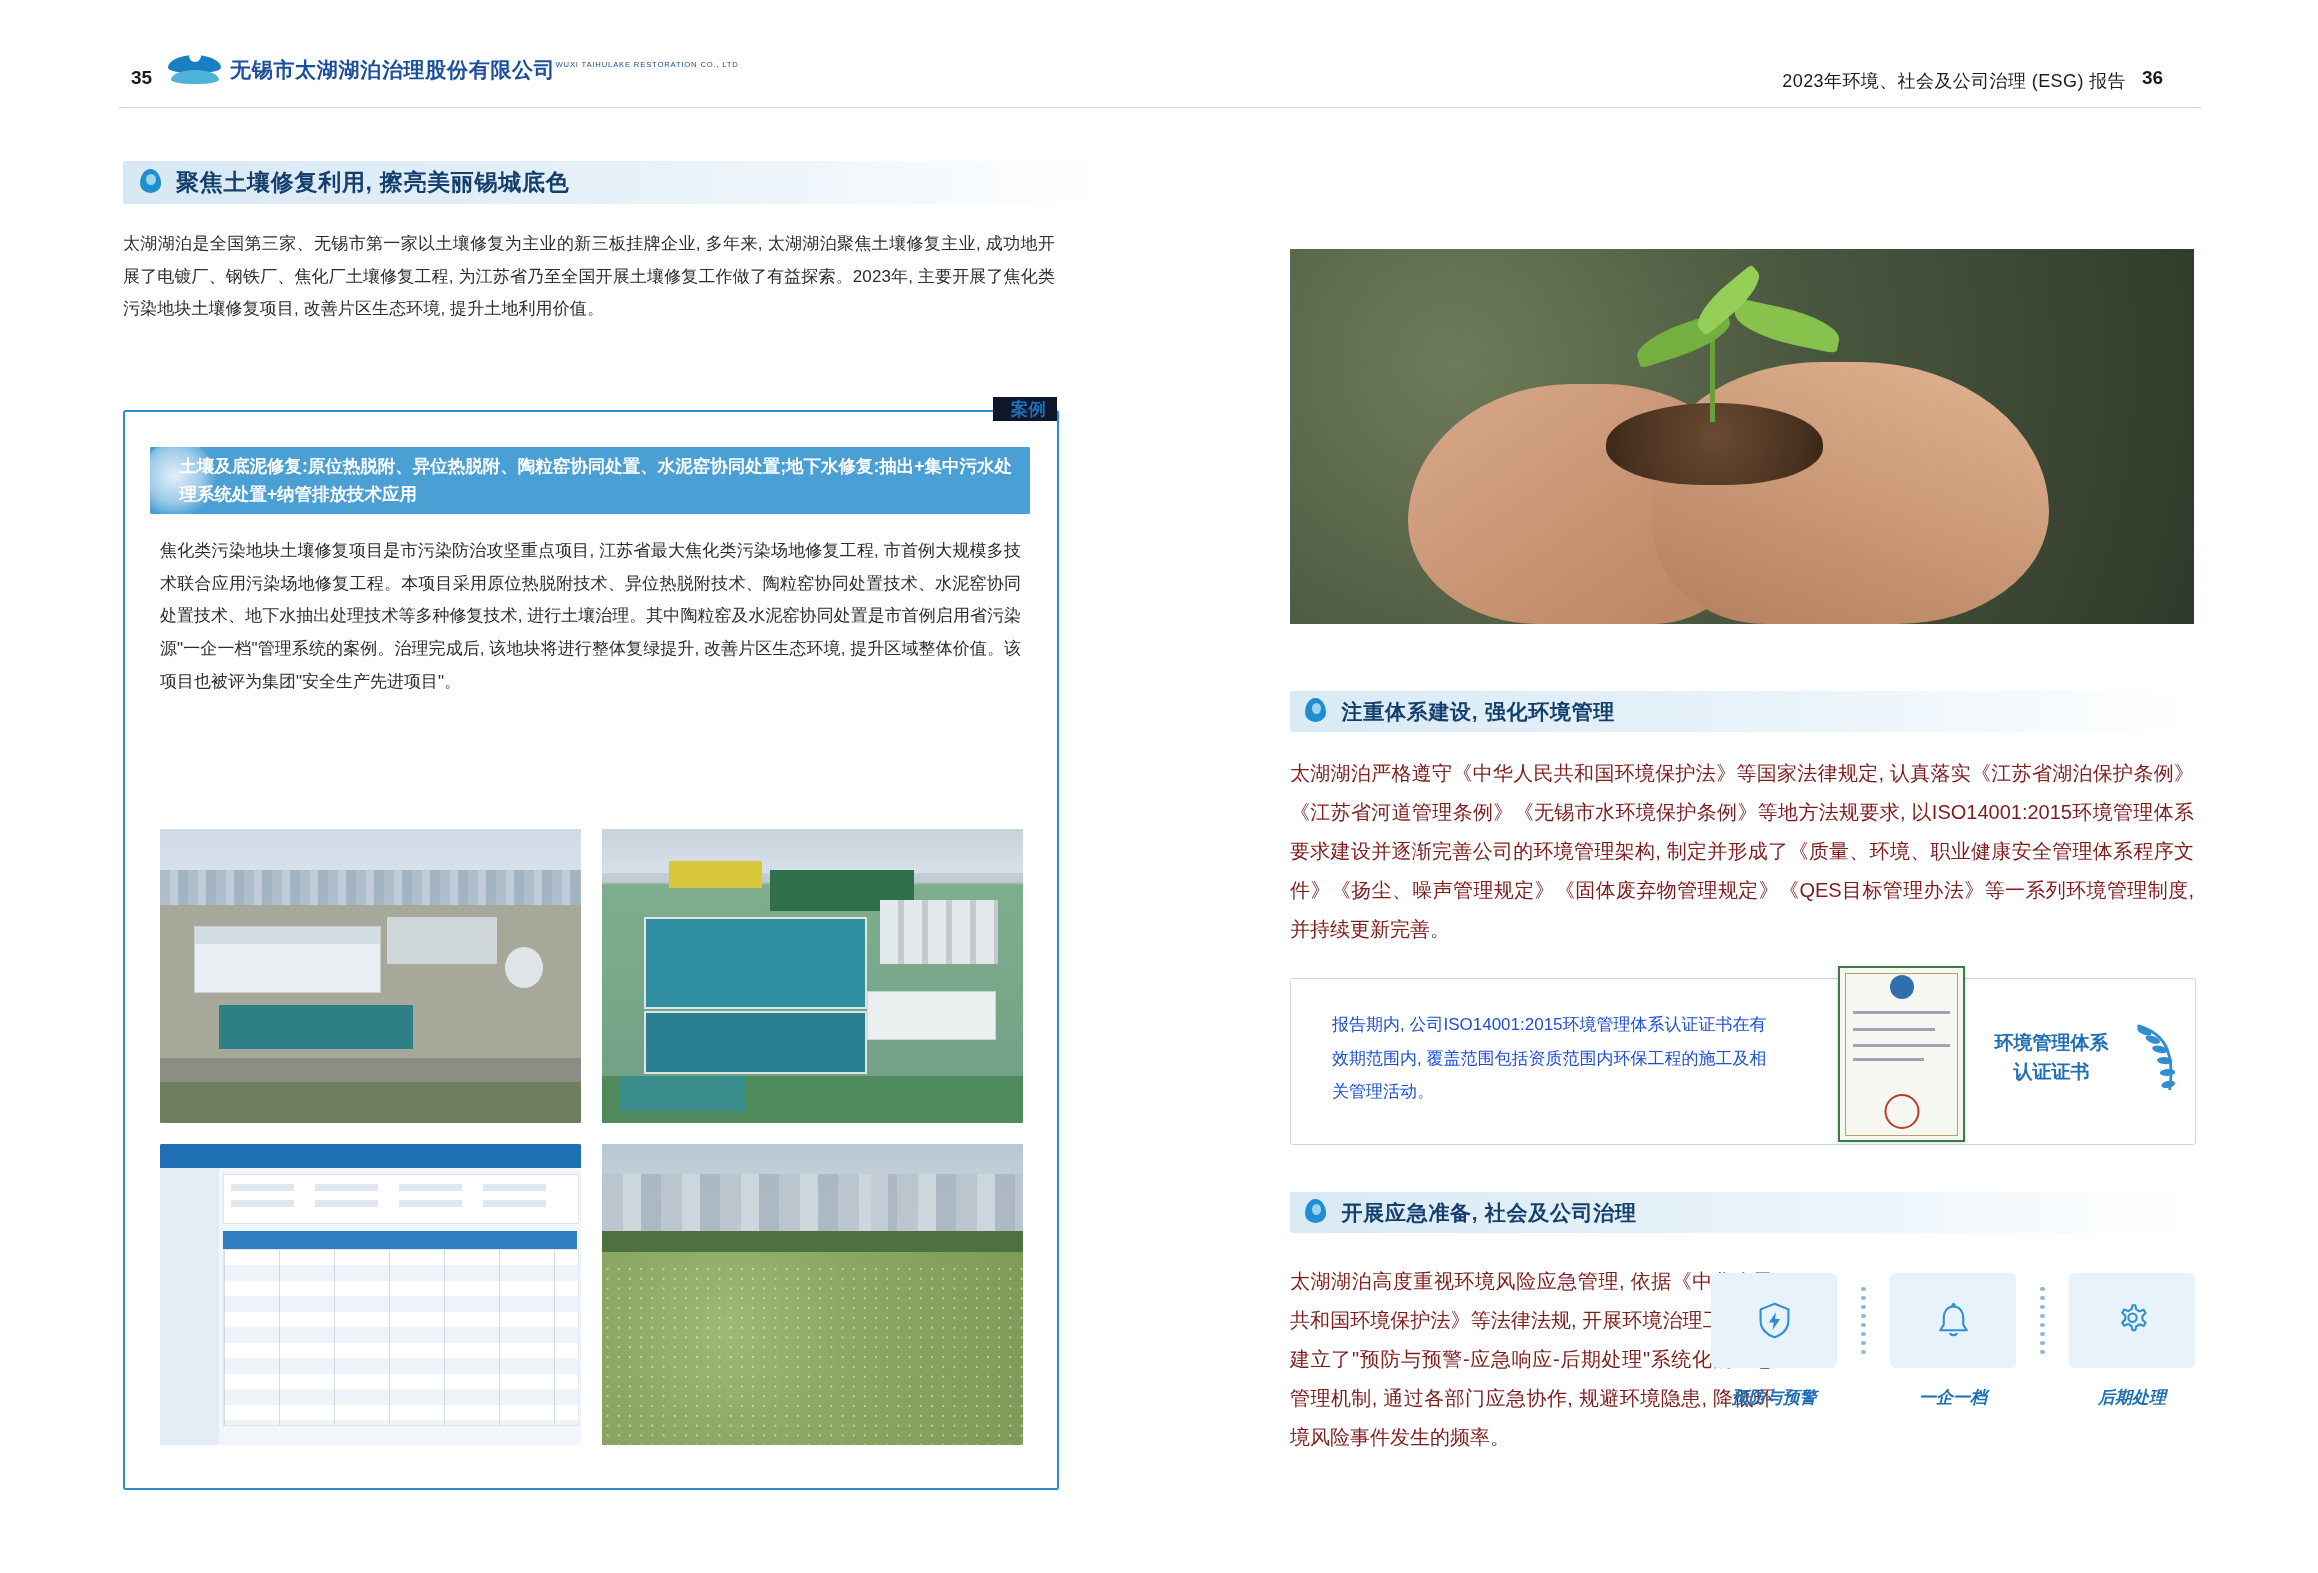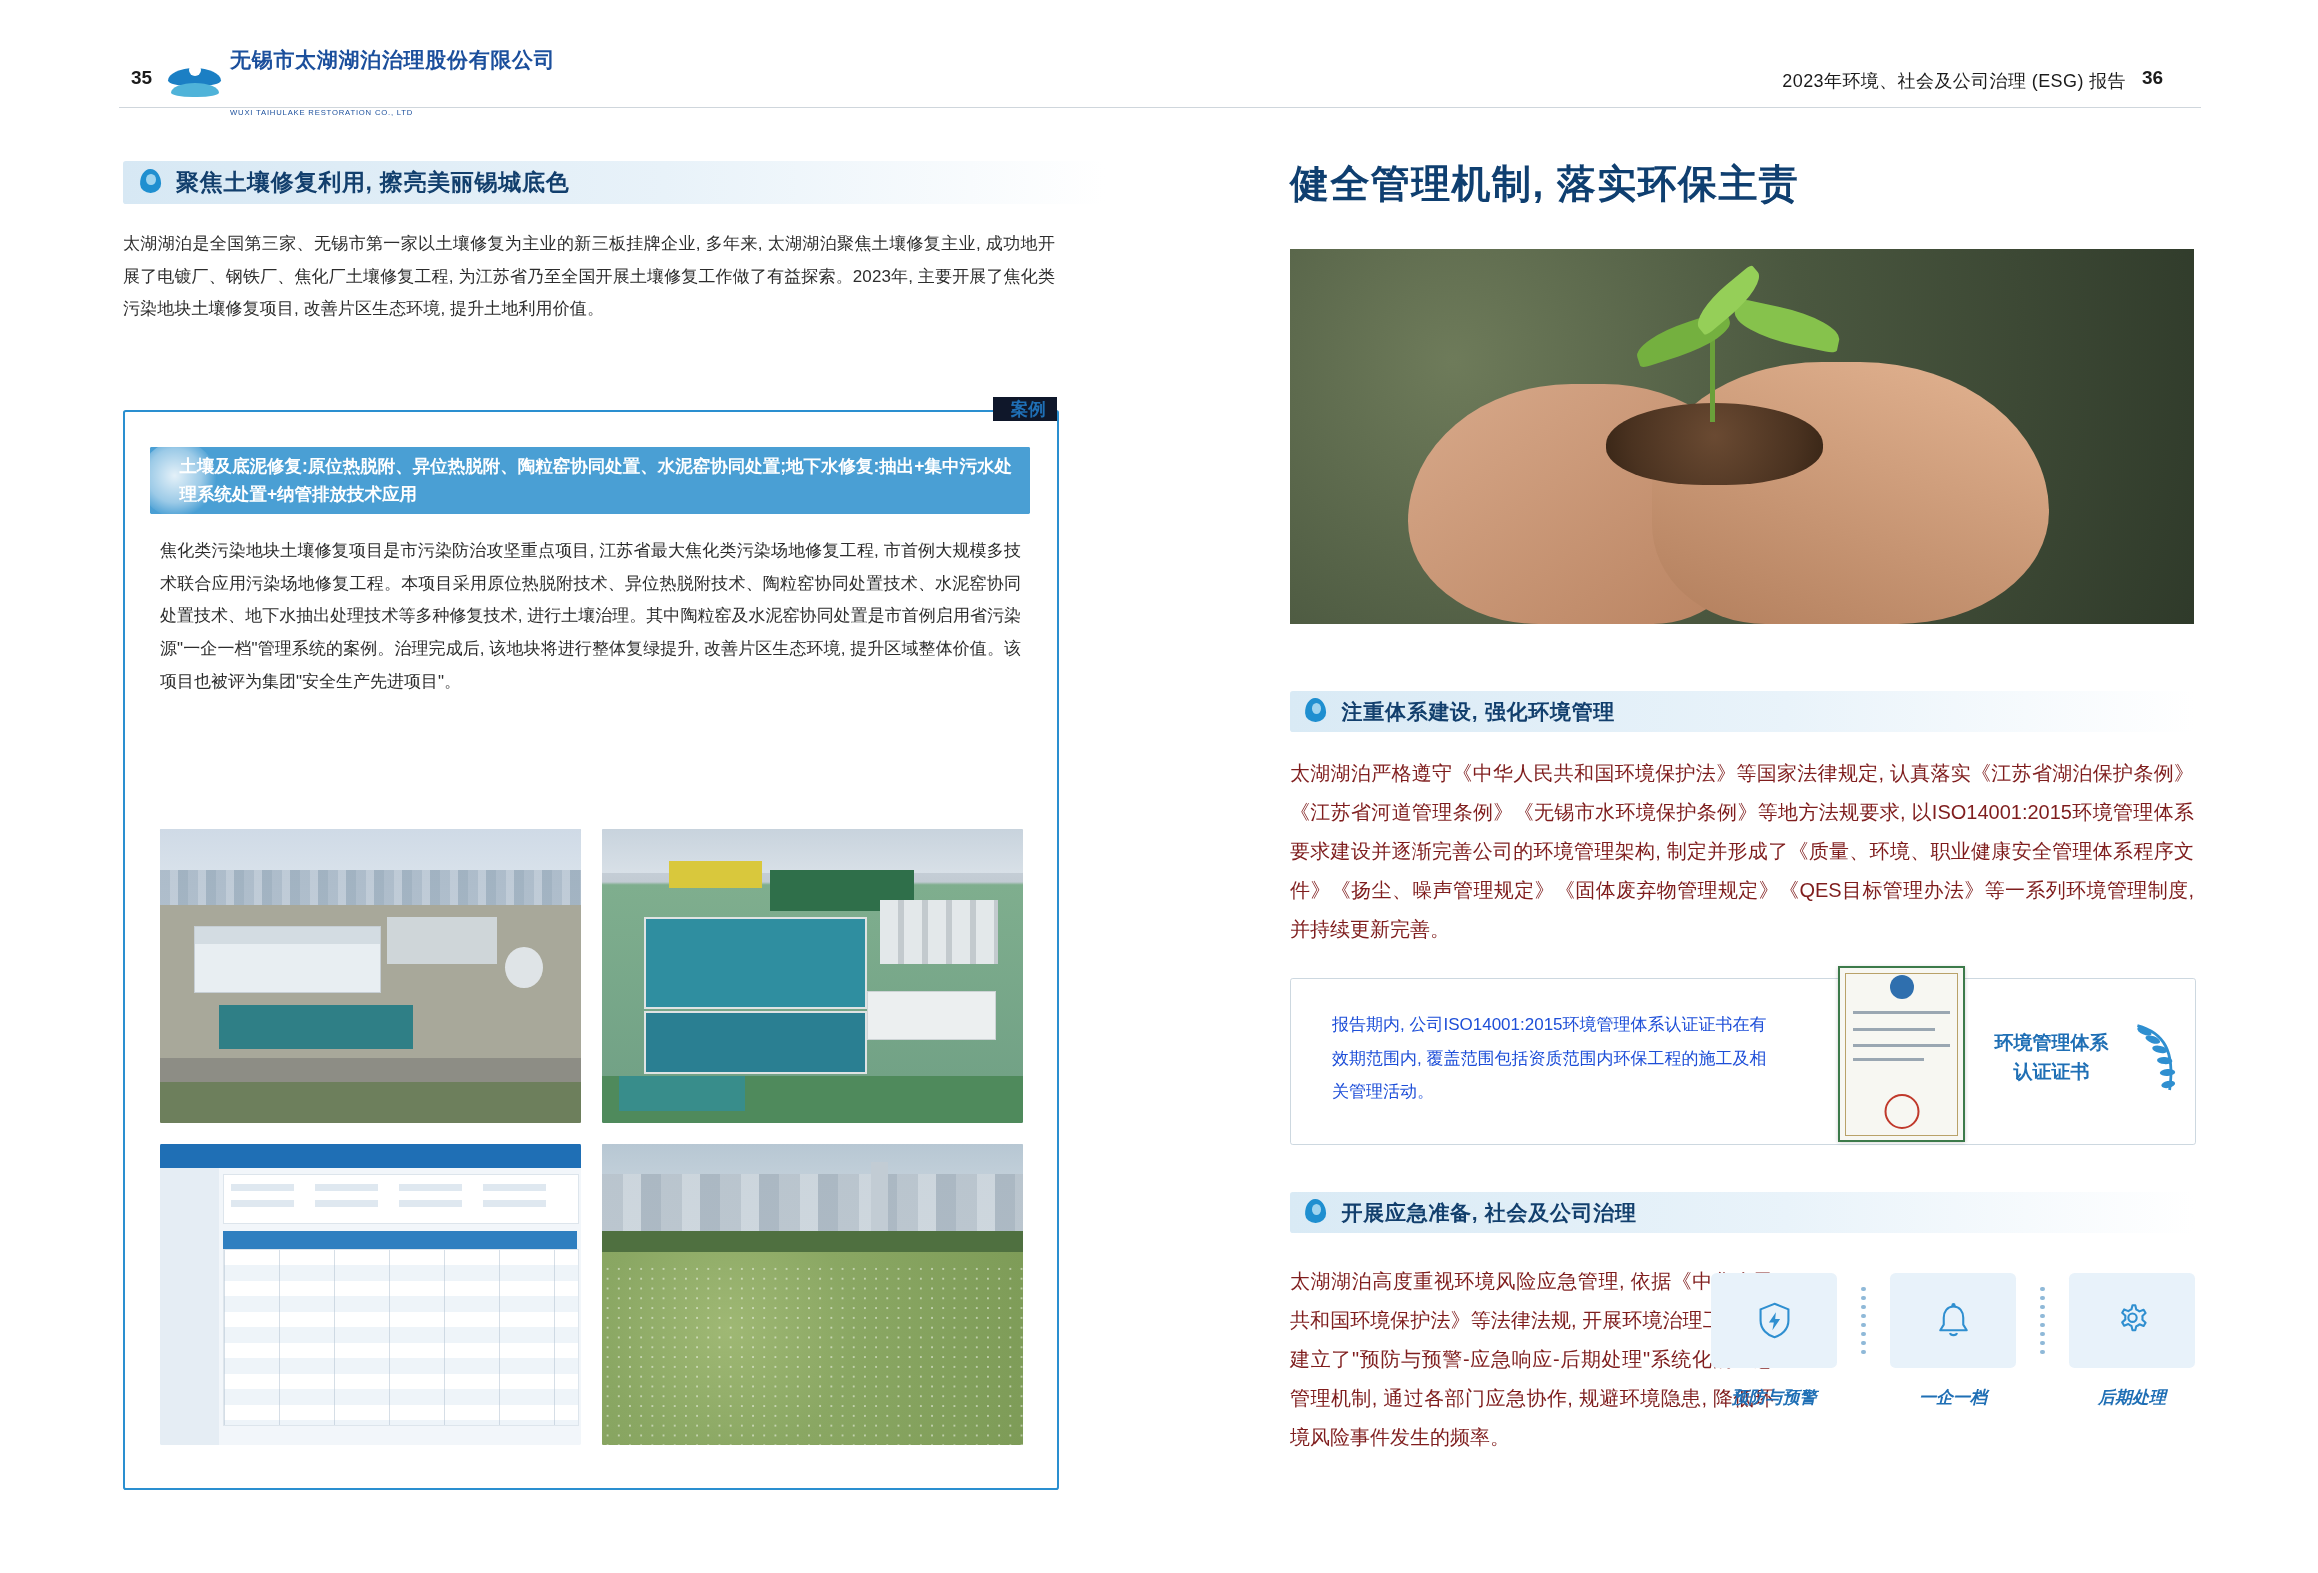--- a/index.html
+++ b/index.html
@@ -89,23 +89,22 @@
   }
   .logo-mark .sun {
     position: absolute;
     left: 21px; top: 1.4px;
     width: 12px; height: 12px;
     background: #ffffff;
     border-radius: 50%;
   }
   .logo-text {
     display: flex;
-    flex-direction: column;
+    flex-direction: row;
     justify-content: flex-end;
-    gap: 36px;
   }
   .logo-cn {
     font-size: 21px;
     font-weight: bold;
     color: #1b4f9c;
     letter-spacing: 0.7px;
     line-height: 1.05;
   }
   .logo-en {
     font-size: 7.7px;
@@ -575,23 +574,20 @@
         <div class="sky4"></div>
           <div class="city"></div>
           <div class="tower"></div>
         <div class="trees"></div>
           <div class="field"></div>
           <div class="flowers"></div>
       </div>
     </div>
   </div>
 
-  <div class="right-col">
-    <div class="big-title">健全管理机制, 落实环保主责</div>
-  </div>
 
   <div class="hero-photo">
     <div class="blurbg"></div>
     <div class="hand-l"></div>
     <div class="hand-r"></div>
     <div class="soil"></div>
     <div class="stem"></div>
     <div class="leaf1"></div>
     <div class="leaf2"></div>
     <div class="leaf3"></div>

